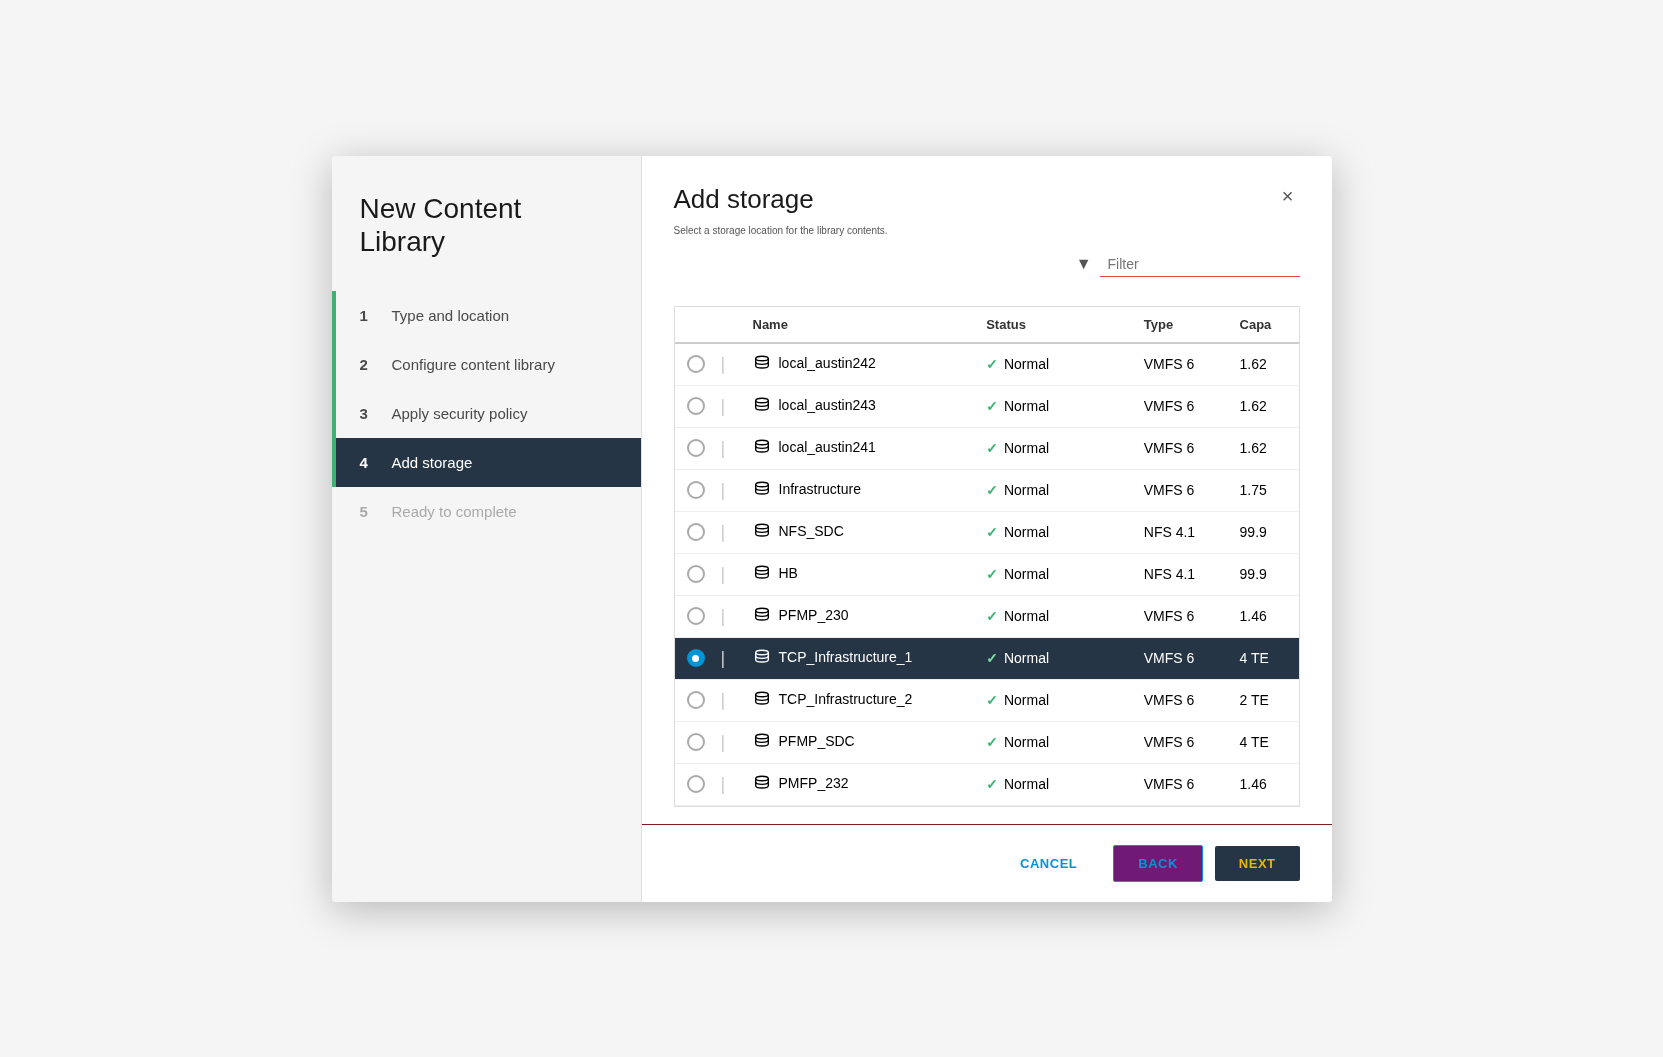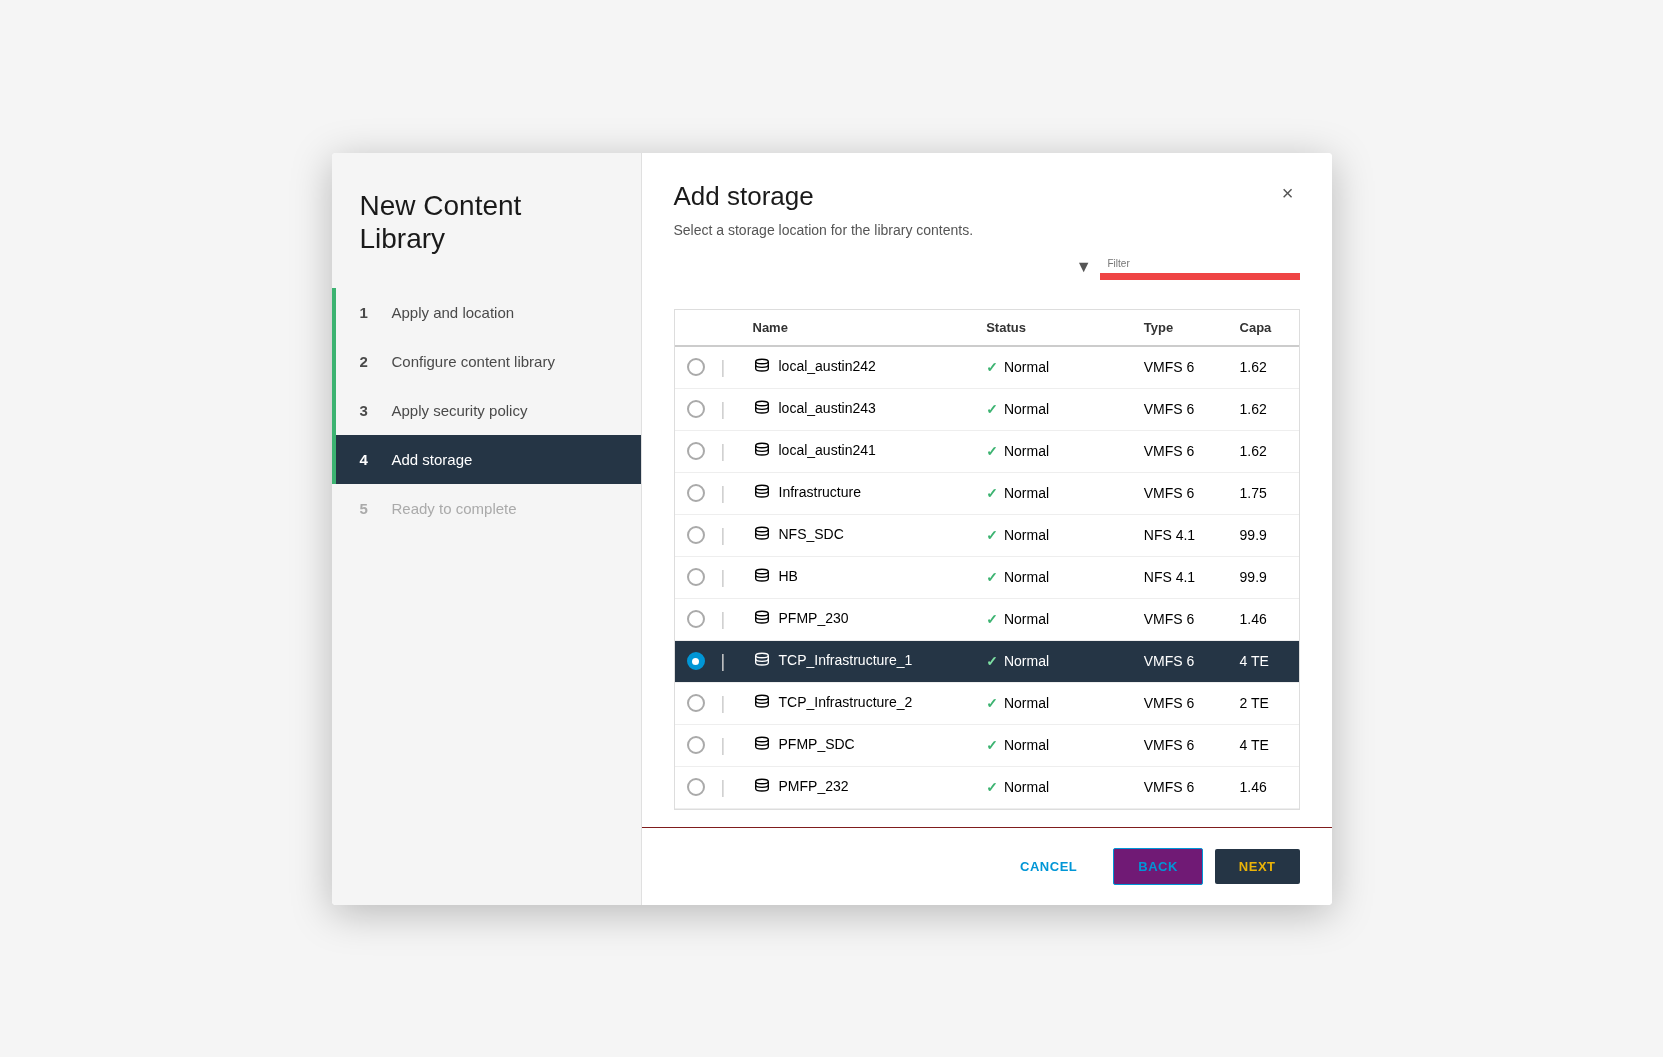--- a/index.html
+++ b/index.html
@@ -100,38 +100,38 @@
       border: none;
       cursor: pointer;
       color: #555;
       font-size: 20px;
       padding: 2px 6px;
       line-height: 1;
     }
     .main-subtitle {
       padding: 10px 32px 16px 32px;
       color: #555;
-      font-size: 14px;
+      font-size: 10px;
     }
     .filter-bar {
       display: flex;
       align-items: center;
       justify-content: flex-end;
       padding: 0 32px 12px 32px;
       gap: 8px;
     }
     .filter-icon {
       color: #555;
       font-size: 16px;
     }
     .filter-input {
       border: none;
-      border-bottom: 7px solid #ef4444;
+      border-bottom: 1px solid #ef4444;
       padding: 4px 8px;
-      font-size: 10px;
+      font-size: 14px;
       color: #1d4ed8;
       width: 200px;
       outline: none;
       background: transparent;
     }
 
     
     .table-container {
       flex: 1;
       overflow-y: auto;
@@ -270,21 +270,21 @@
 <body>
 
 <div class="dialog">
 
   <div class="sidebar">
     <div class="sidebar-title">New Content Library</div>
     <div id="sidebar-steps">
         <div class="sidebar-item completed">
     <div class="step-bar"></div>
     <span class="step-number">1</span>
-    <span class="step-label">Apply and location</span>
+    <span class="step-label">Type and location</span>
   </div>
         <div class="sidebar-item completed">
     <div class="step-bar"></div>
     <span class="step-number">2</span>
     <span class="step-label">Configure content library</span>
   </div>
         <div class="sidebar-item completed">
     <div class="step-bar"></div>
     <span class="step-number">3</span>
     <span class="step-label">Apply security policy</span>

